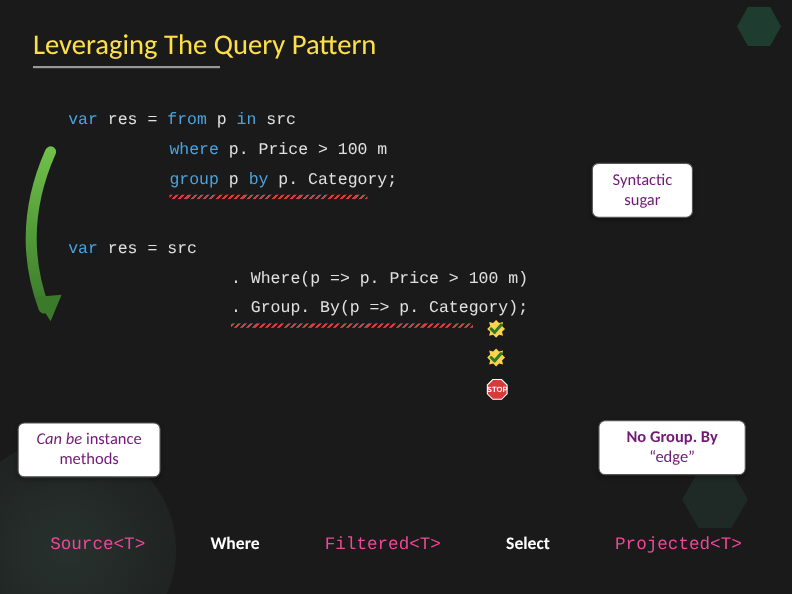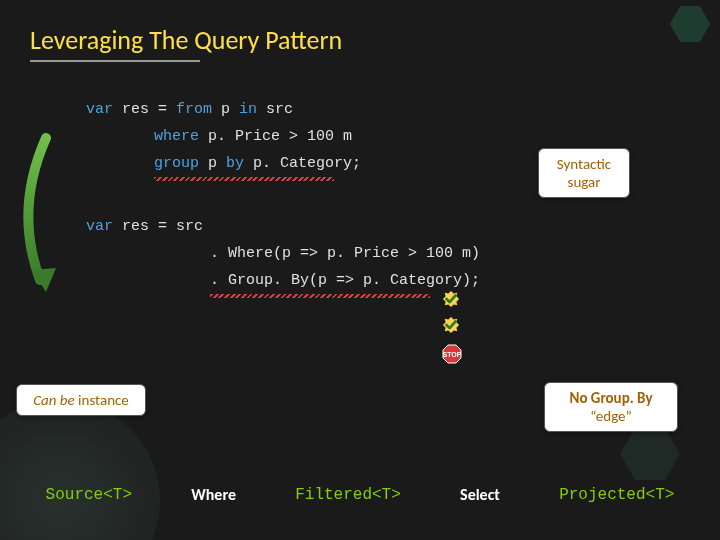--- a/index.html
+++ b/index.html
@@ -23,21 +23,21 @@
   }
   .hex1 { position: absolute; right: 10px; top: 6px; width: 40px; height: 36px; background: rgba(40,140,100,0.3); clip-path: polygon(25% 0%, 75% 0%, 100% 50%, 75% 100%, 25% 100%, 0% 50%); border-radius: 4px; }
   .hex2 { position: absolute; right: 40px; bottom: 60px; width: 60px; height: 52px; background: rgba(80,180,140,0.1); clip-path: polygon(25% 0%, 75% 0%, 100% 50%, 75% 100%, 25% 100%, 0% 50%); }
   .content { position: relative; z-index: 1; padding: 24px 30px; }
 
   .title { color: #fde047; font-size: 26px; font-weight: 400; margin-bottom: 4px; }
   .title-underline { width: 170px; height: 2px; background: #999; margin-bottom: 34px; }
 
   .code { font-family: Consolas, 'Courier New', monospace; font-size: 15px; color: #e0e0e0; line-height: 1.8; margin-left: 32px; }
   .kw { color: #4aa3df; }
-  .code-line { white-space: pre; margin-left: 24px; }
+  .code-line { white-space: pre; }
   .indent { margin-left: 92px; }
 
   .squiggle {
     margin-left: 92px;
     width: 180px;
     height: 4px;
     background: repeating-linear-gradient(-45deg, #d04040 0 2px, transparent 2px 4px);
   }
   .squiggle2 {
     margin-left: 148px;
@@ -47,21 +47,21 @@
   }
 
   .callout {
     position: absolute;
     background: #fff;
     border: 1px solid #555;
     border-radius: 6px;
     padding: 6px 14px;
     text-align: center;
     font-size: 15px;
-    color: #a16207;
+    color: #701a75;
     box-shadow: 0 2px 4px rgba(0,0,0,0.3);
   }
   .callout-sugar { top: 148px; right: 90px; width: 92px; }
   .callout-instance { top: 384px; left: 16px; width: 130px; }
   .callout-edge { top: 382px; right: 42px; width: 134px; line-height: 1.2; }
 
   .check { position: absolute; width: 18px; height: 18px; }
   .check svg { width: 18px; height: 18px; }
   .check1 { top: 290px; left: 442px; }
   .check2 { top: 316px; left: 442px; }
@@ -70,21 +70,21 @@
   .arrow-curve {
     position: absolute;
     top: 130px;
     left: 6px;
     width: 60px;
     height: 170px;
   }
 
   .flow { position: absolute; bottom: 36px; left: 0; right: 0; display: flex; align-items: center; justify-content: space-around; padding: 0 16px; }
   .flow-label { color: #fff; font-size: 16px; font-weight: bold; }
-  .flow-box { font-family: Consolas, 'Courier New', monospace; color: #84cc16; font-size: 16px; }
+  .flow-box { font-family: Consolas, 'Courier New', monospace; color: #ec4899; font-size: 16px; }
 
   .block2 { margin-top: 32px; }
 
   .icon-check path.bg { fill: #ffd24d; }
   .icon-check path.tick { stroke: #2a7a2a; stroke-width: 3; fill: none; stroke-linecap: round; stroke-linejoin: round; }
   .icon-stop text { fill: #fff; font: bold 7px Arial; }
 </style>
 </head>
 <body>
 
@@ -122,20 +122,21 @@
   <path d="M 26 140 L 40 162 L 50 138 Z" fill="#3a7a2a"></path>
 </svg>
 
 <div class="callout callout-sugar">
   <div>Syntactic</div>
   <div>sugar</div>
 </div>
 
 <div class="callout callout-instance">
   <span><i>Can be</i><span> instance</span></span>
+  <div>methods</div>
 </div>
 
 <div class="callout callout-edge">
   <div style="font-weight:bold">No Group. By</div>
   <div>“edge”</div>
 </div>
 
 <div class="check check1">
   <svg class="icon-check" viewBox="0 0 20 20">
       <path class="bg" d="M10 1 L13 4 L17 3 L16 7 L19 10 L16 13 L17 17 L13 16 L10 19 L7 16 L3 17 L4 13 L1 10 L4 7 L3 3 L7 4 Z"></path>

